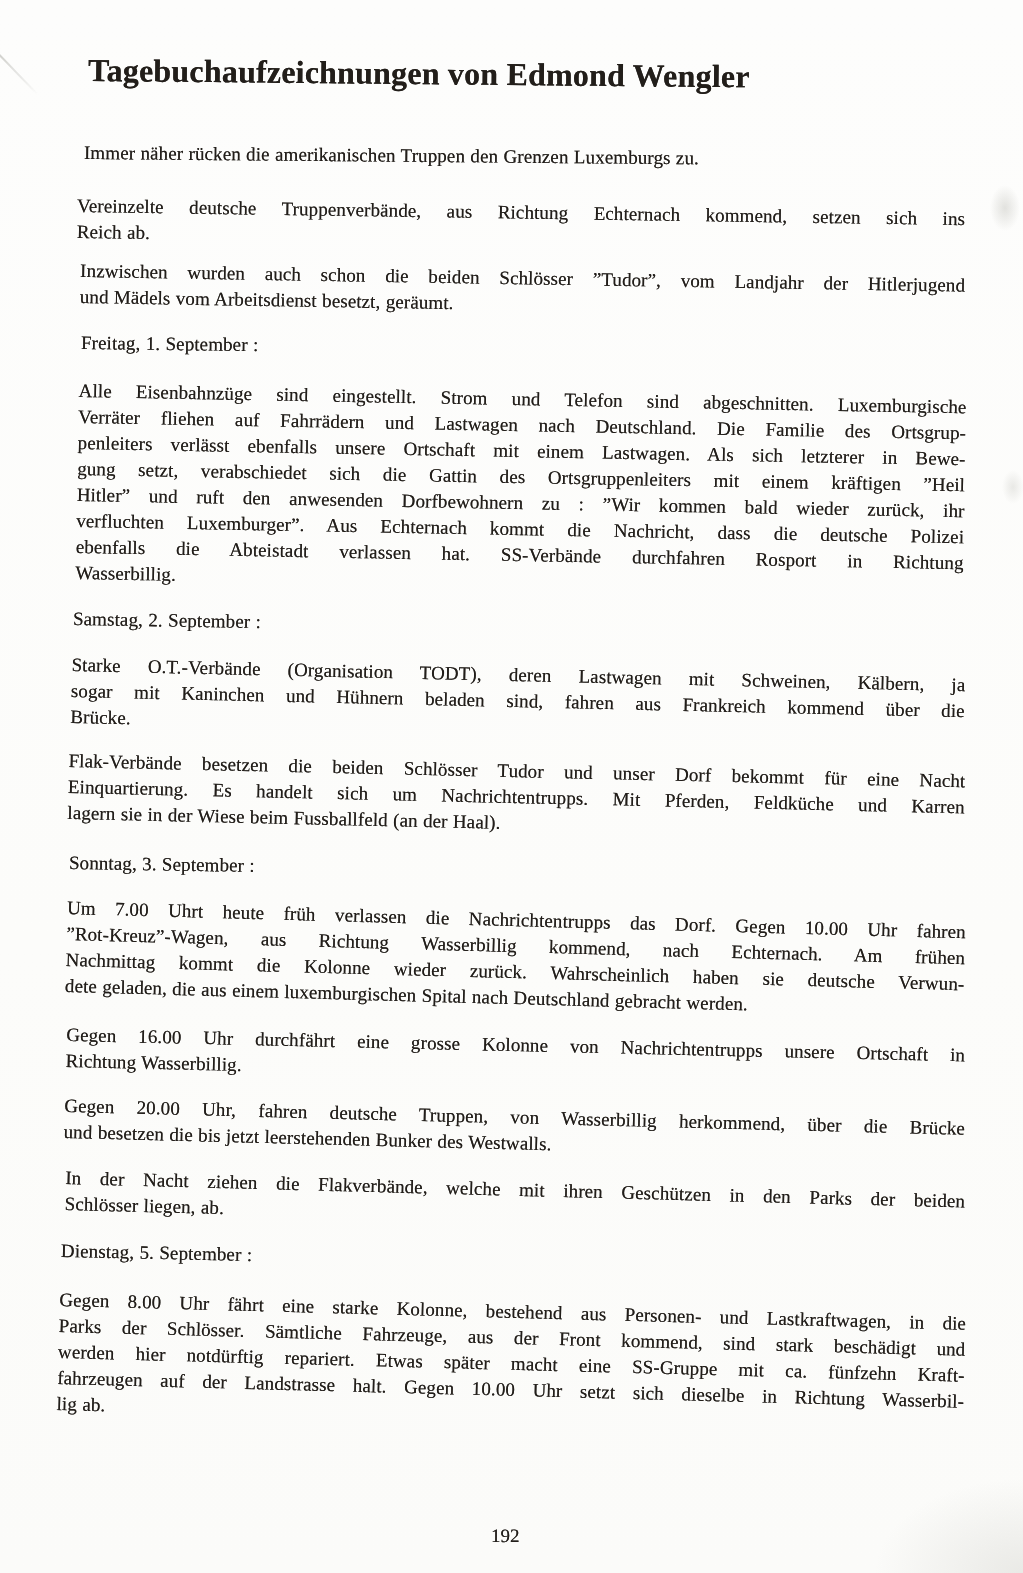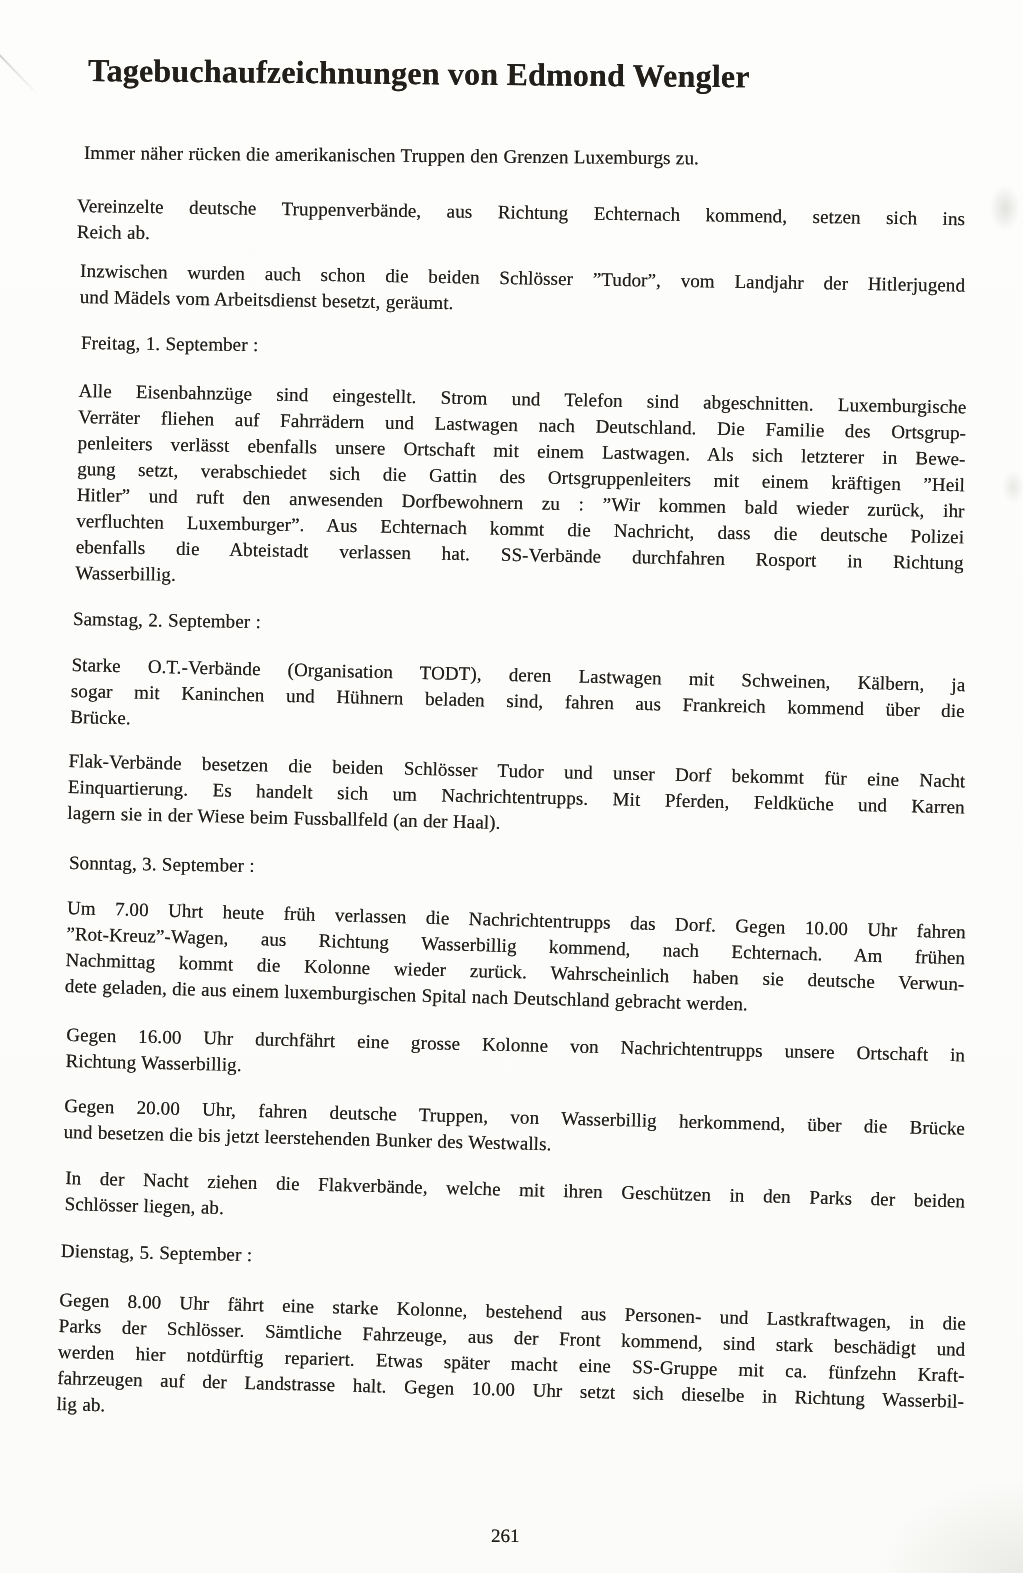--- a/index.html
+++ b/index.html
@@ -160,15 +160,15 @@
   </div>
 
   <div class="blk b14">
     <div class="line just">Gegen 8.00 Uhr fährt eine starke Kolonne, bestehend aus Personen- und Lastkraftwagen, in die</div>
     <div class="line just">Parks der Schlösser. Sämtliche Fahrzeuge, aus der Front kommend, sind stark beschädigt und</div>
     <div class="line just">werden hier notdürftig repariert. Etwas später macht eine SS-Gruppe mit ca. fünfzehn Kraft-</div>
     <div class="line just">fahrzeugen auf der Landstrasse halt. Gegen 10.00 Uhr setzt sich dieselbe in Richtung Wasserbil-</div>
     <div class="line end">lig ab.</div>
   </div>
 
-  <div class="pagenum">261</div>
+  <div class="pagenum">192</div>
 
 </div>
 
 </body></html>

